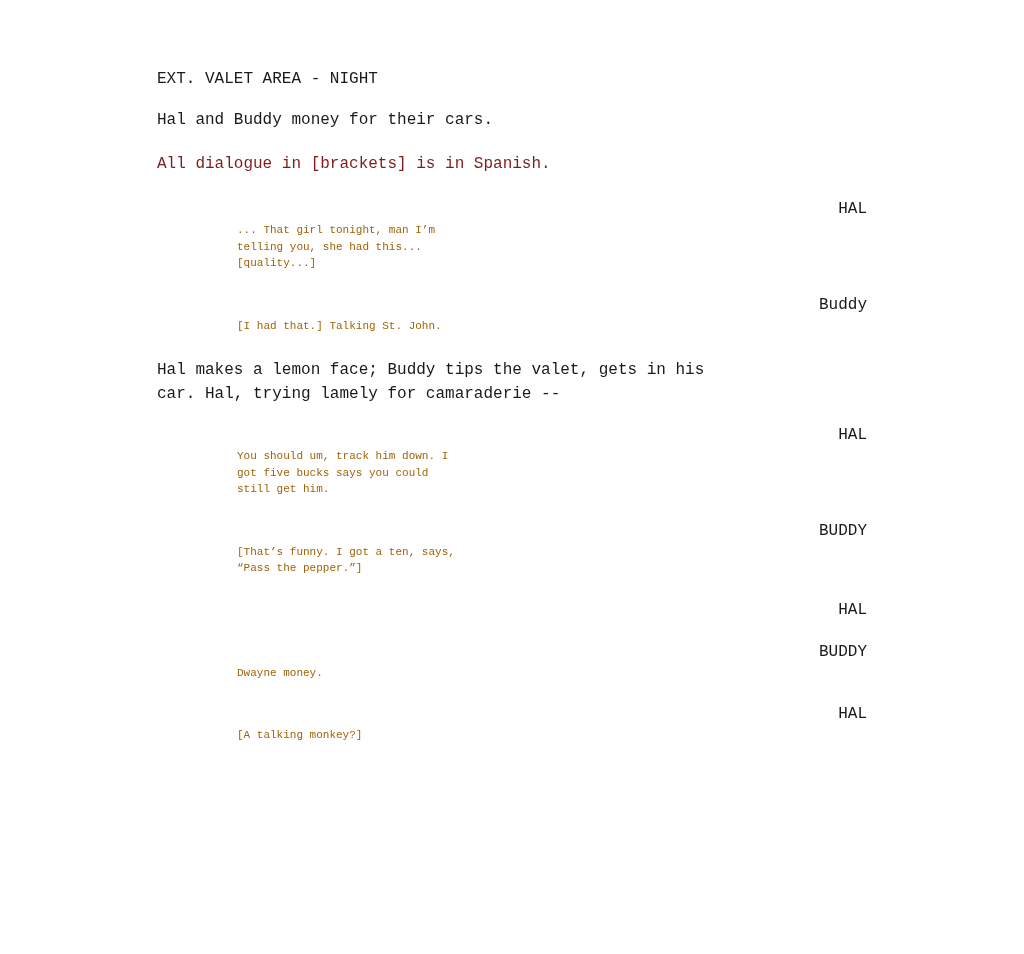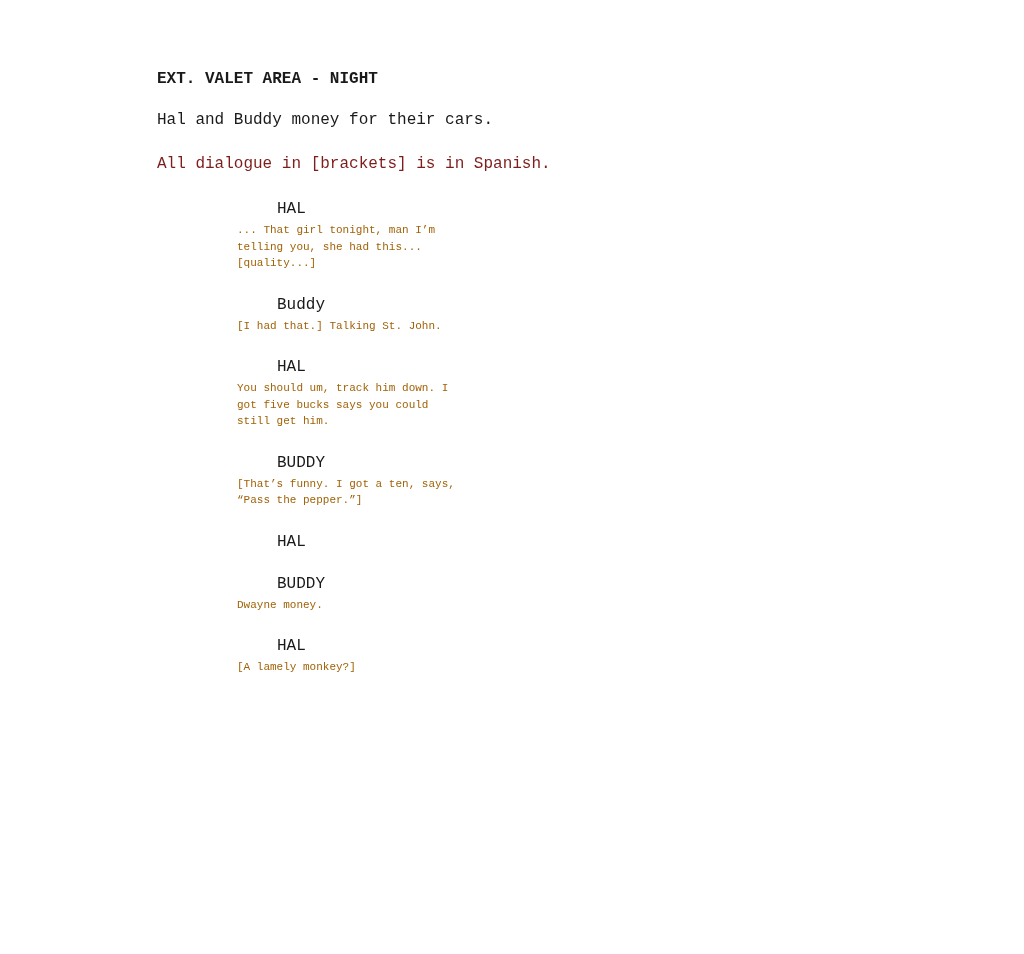--- a/index.html
+++ b/index.html
@@ -21,21 +21,21 @@
     .screenplay {
       width: 100%;
       max-width: 750px;
       margin: 0 auto;
       padding: 30px 20px;
     }
 
     .scene-heading {
       font-family: 'Courier New', Courier, monospace;
       font-size: 16px;
-      font-weight: bold;
+      font-weight: normal;
       color: #1a1a1a;
       margin-bottom: 20px;
       text-transform: uppercase;
     }
 
     .action {
       font-family: 'Courier New', Courier, monospace;
       font-size: 16px;
       color: #1a1a1a;
       margin-bottom: 20px;
@@ -51,21 +51,21 @@
     }
 
     .dialogue-block {
       margin-bottom: 24px;
     }
 
     .character-name {
       font-family: 'Courier New', Courier, monospace;
       font-size: 16px;
       color: #1a1a1a;
-      text-align: left;
+      text-align: right;
       margin-bottom: 4px;
       margin-left: 120px;
     }
 
     .character-name.uppercase {
       text-transform: uppercase;
     }
 
     .dialogue-text {
       font-family: 'Courier New', Courier, monospace;
@@ -90,20 +90,21 @@
   <div class="dialogue-block">
     <div class="character-name uppercase">HAL</div>
     <div class="dialogue-text">... That girl tonight, man I’m<br>telling you, she had this...<br>[quality...]</div>
   </div>
 
   <div class="dialogue-block">
     <div class="character-name">Buddy</div>
     <div class="dialogue-text">[I had that.] Talking St. John.</div>
   </div>
 
+  <div class="action">Hal makes a lemon face; Buddy tips the valet, gets in his<br>car. Hal, trying lamely for camaraderie --</div>
 
   <div class="dialogue-block">
     <div class="character-name uppercase">HAL</div>
     <div class="dialogue-text">You should um, track him down. I<br>got five bucks says you could<br>still get him.</div>
   </div>
 
   <div class="dialogue-block">
     <div class="character-name uppercase">BUDDY</div>
     <div class="dialogue-text">[That’s funny. I got a ten, says,<br>“Pass the pepper.”]</div>
   </div>
@@ -112,16 +113,16 @@
     <div class="character-name uppercase">HAL</div>
   </div>
 
   <div class="dialogue-block">
     <div class="character-name uppercase">BUDDY</div>
     <div class="dialogue-text">Dwayne money.</div>
   </div>
 
   <div class="dialogue-block">
     <div class="character-name uppercase">HAL</div>
-    <div class="dialogue-text">[A lamely monkey?]</div>
+    <div class="dialogue-text">[A talking monkey?]</div>
   </div>
 
 </div>
 
 </body></html>

